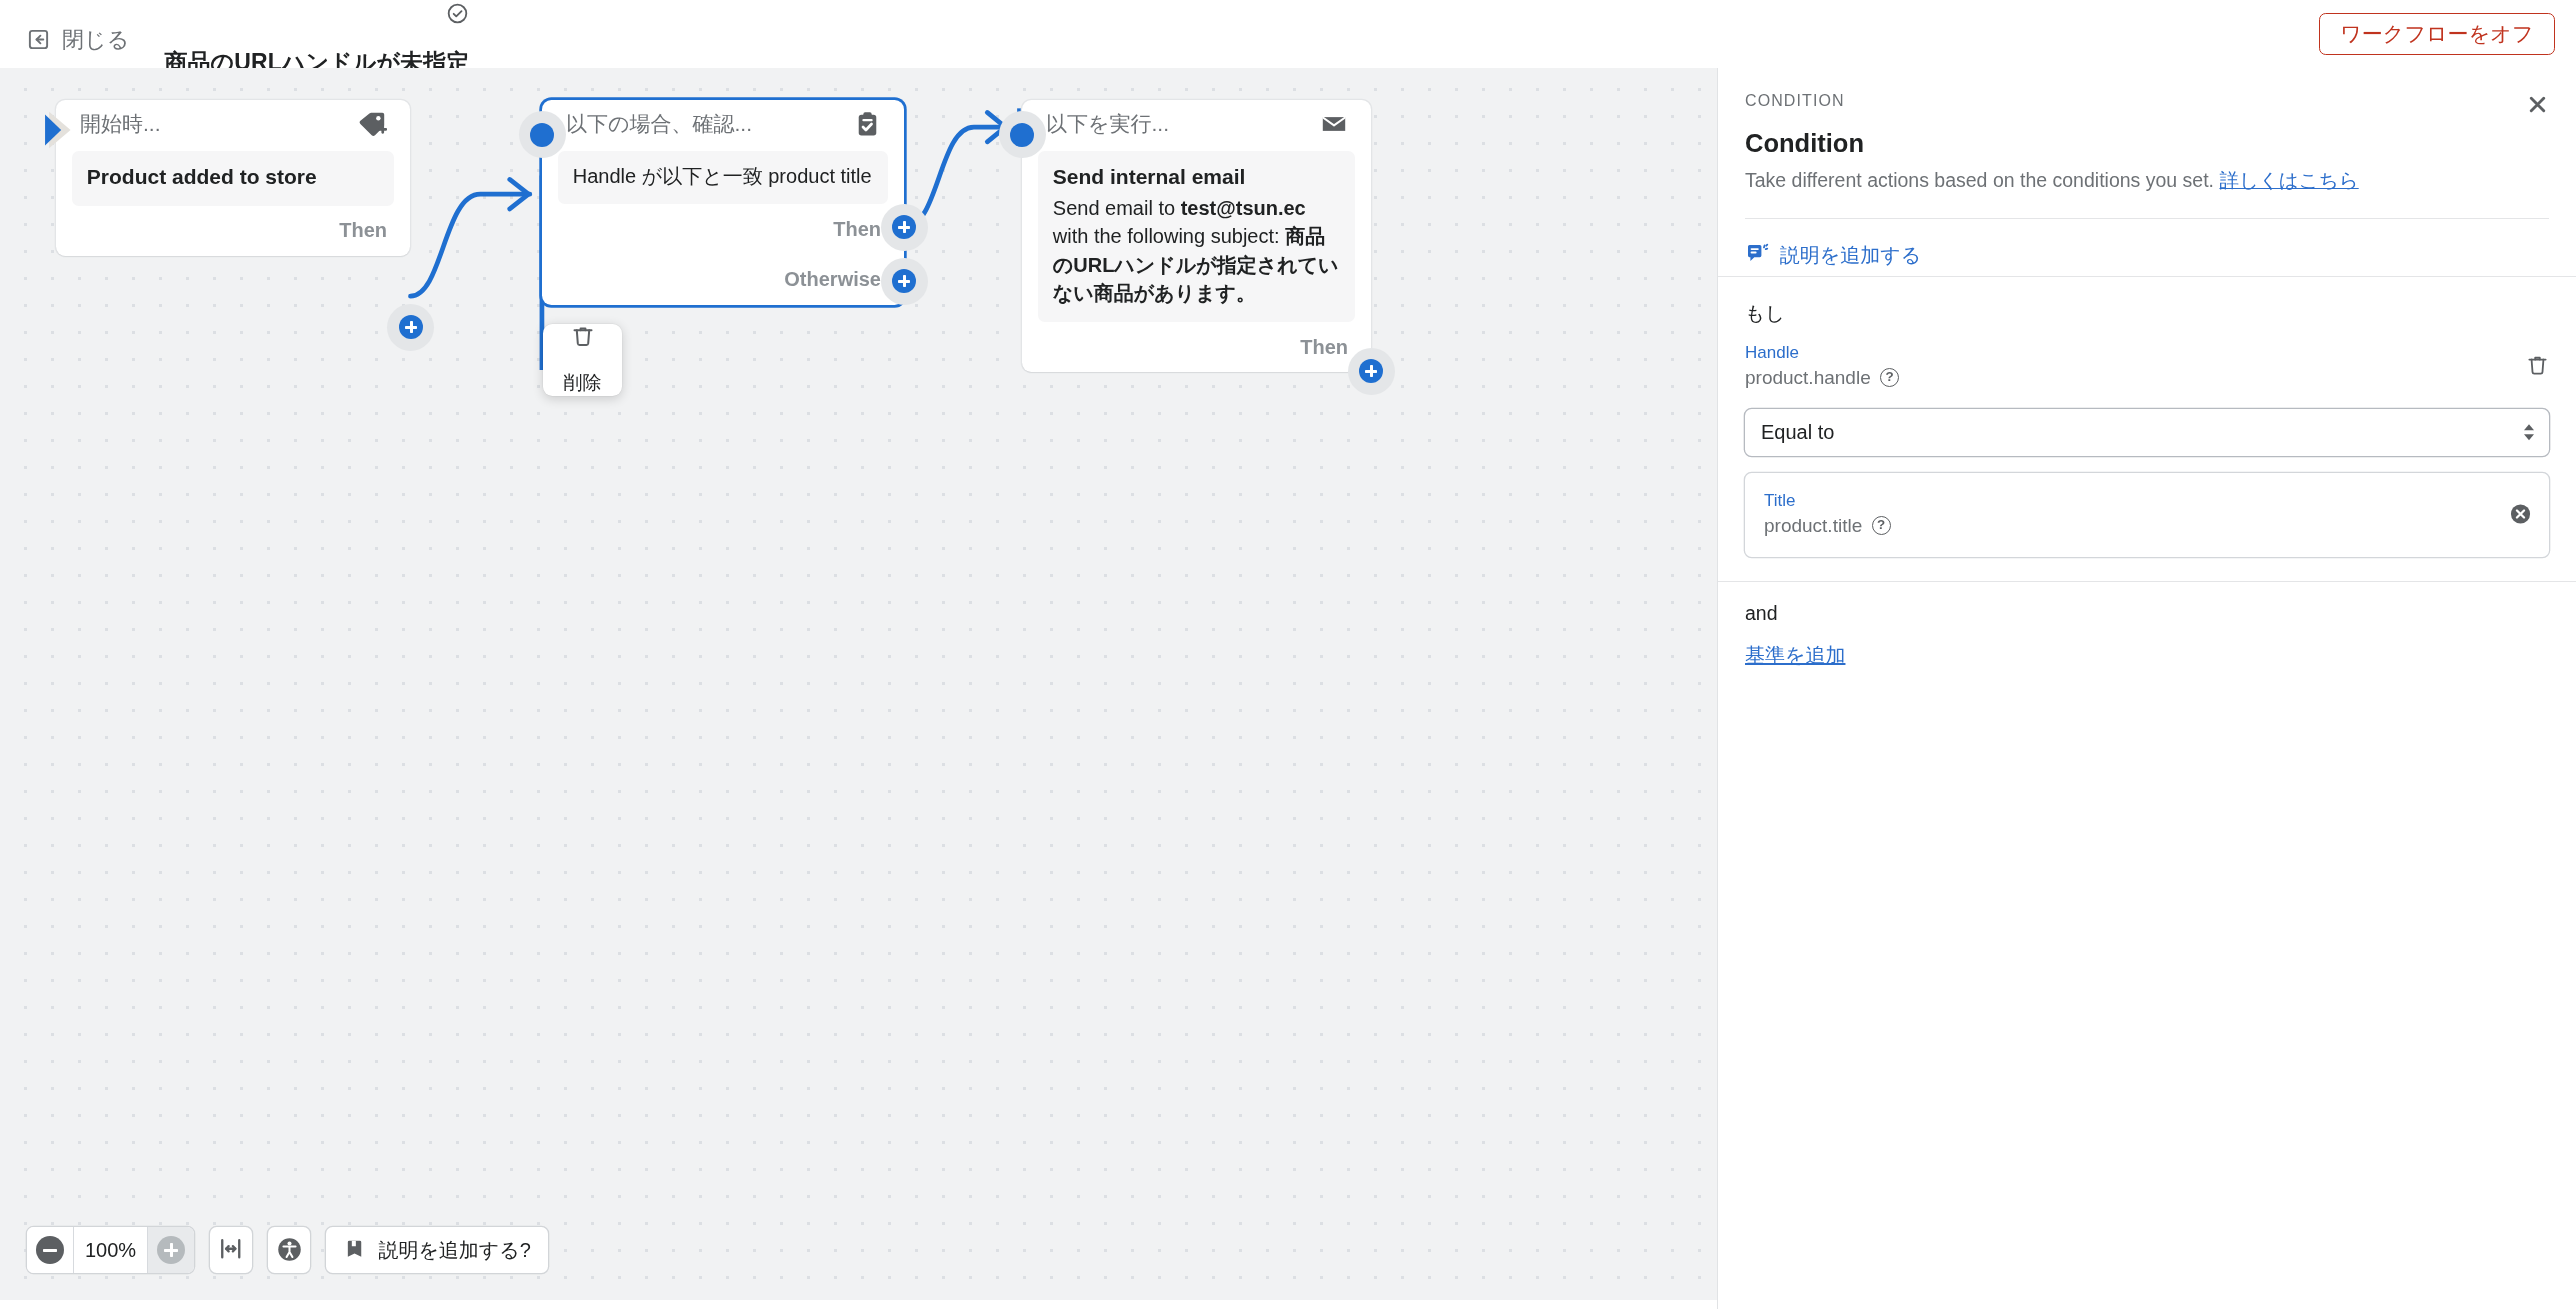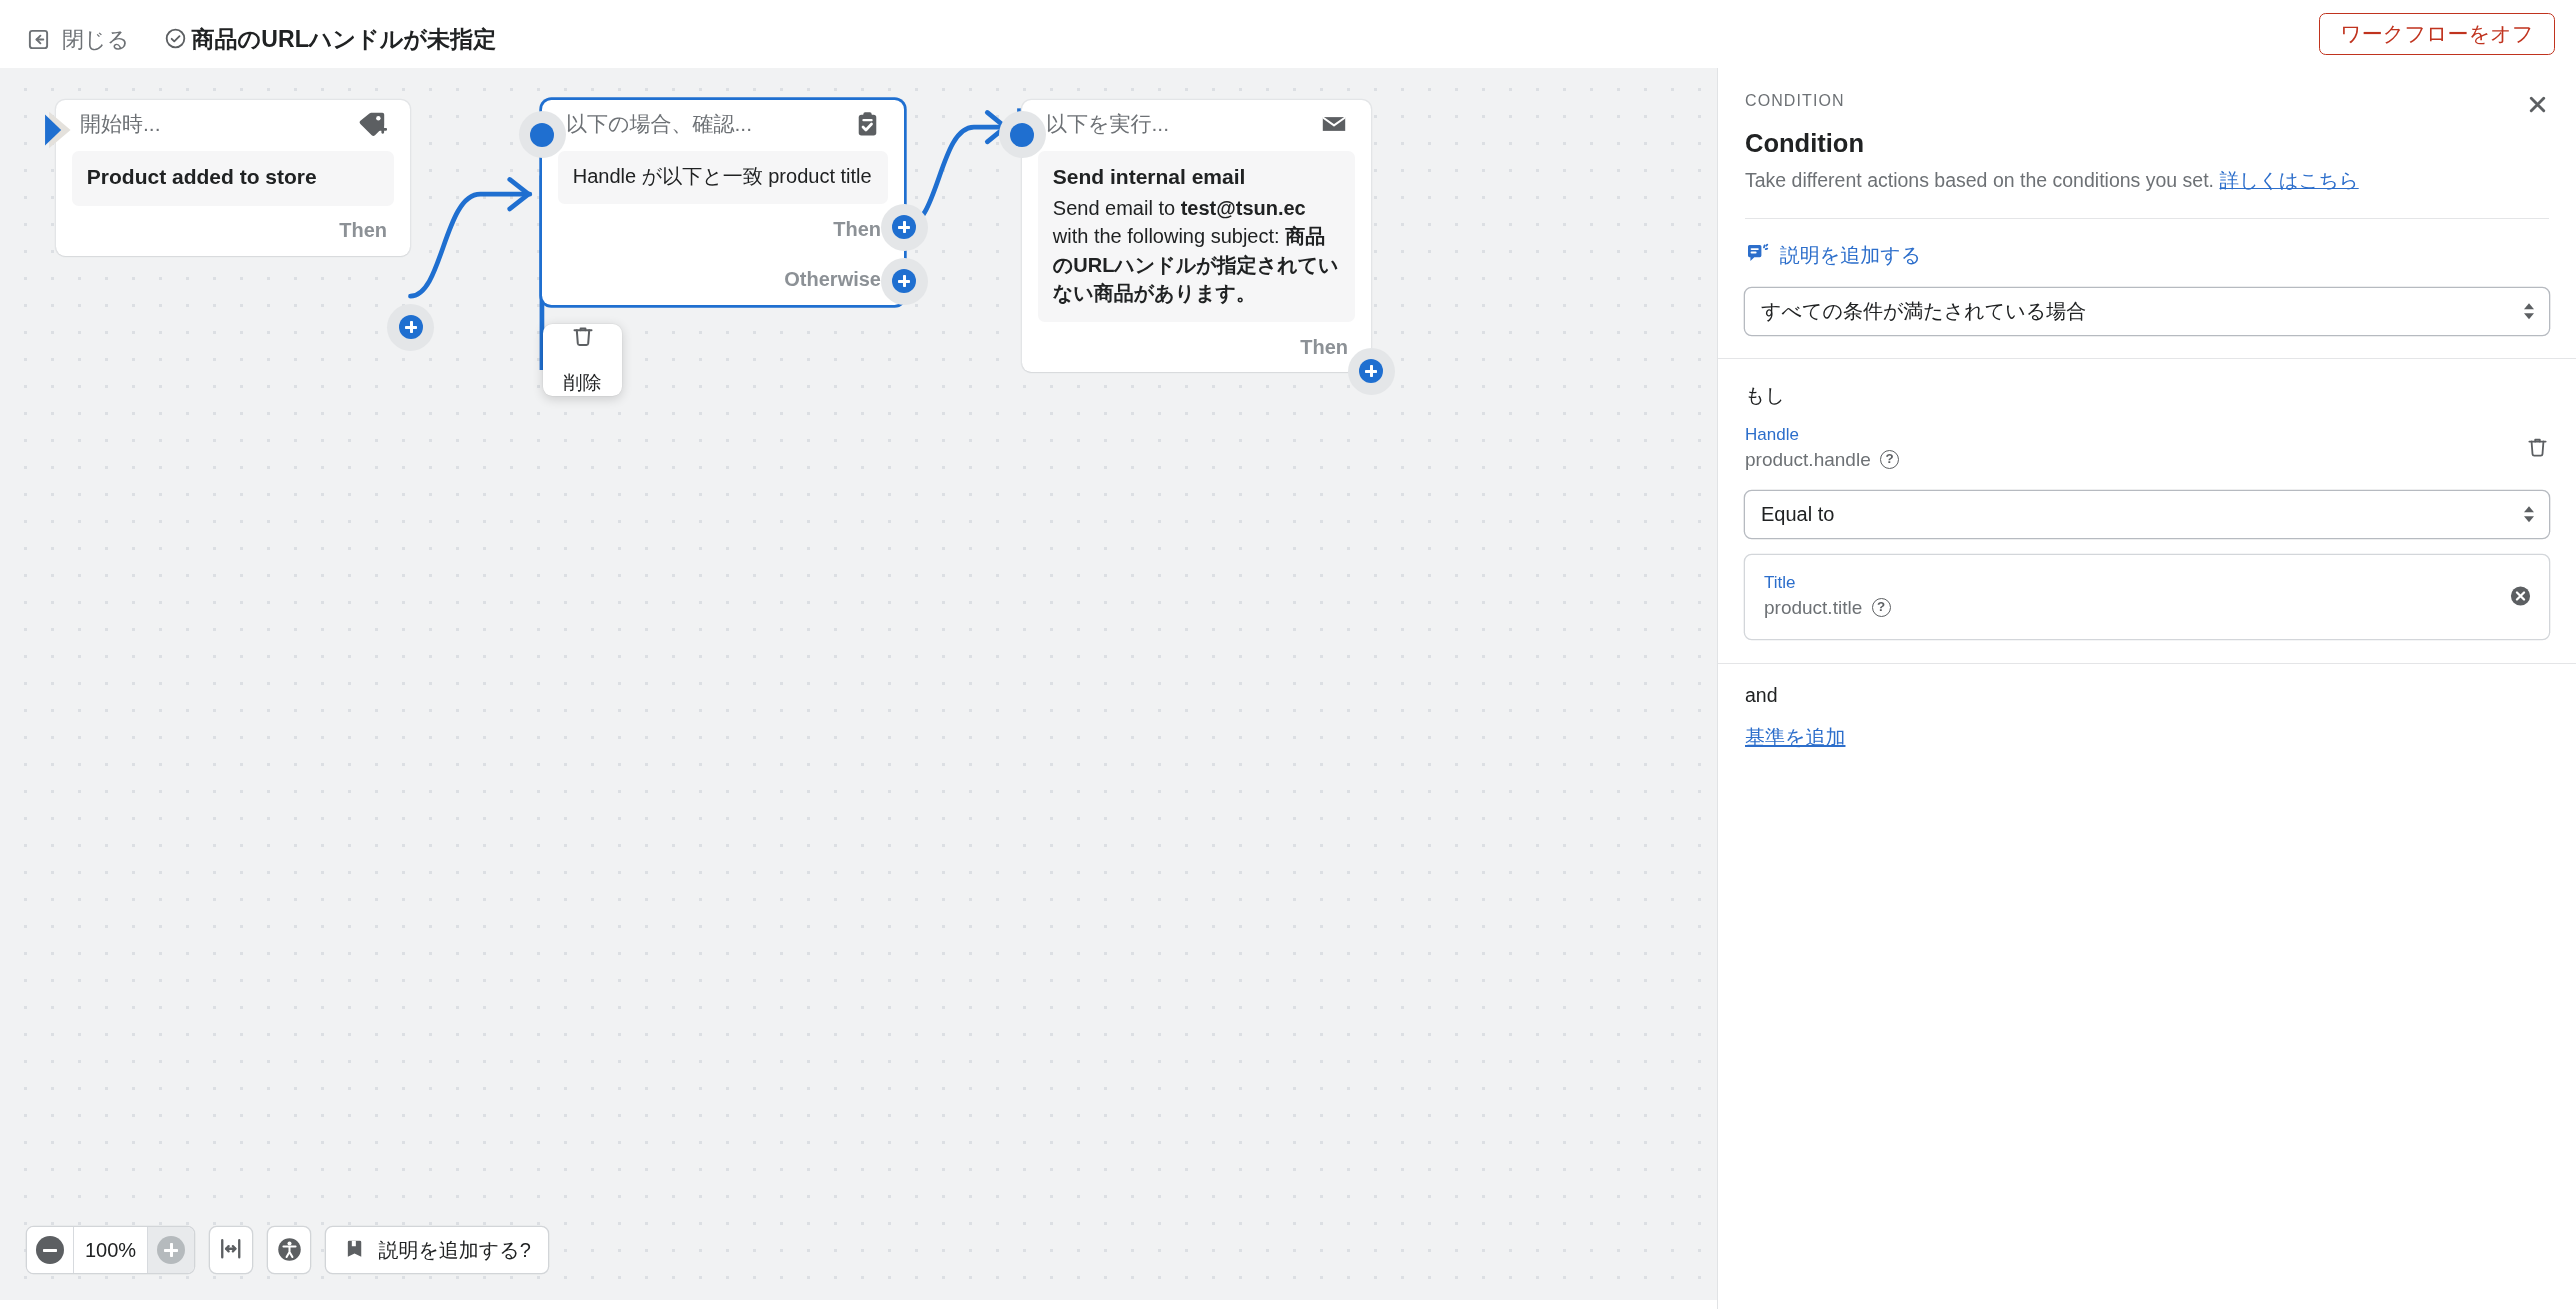--- a/index.html
+++ b/index.html
@@ -21,22 +21,23 @@
   .close-btn {
     display: flex; align-items: center; gap: 12px;
     margin-left: 21.5px; cursor: pointer;
     padding: 6.7px 5.4px; border-radius: 5.4px;
   }
   .close-btn svg { display:block; }
   .close-label {
     font-size: 22px; color: #6d7175; letter-spacing: 0.2px;
   }
   .title-wrap {
-    display: flex; align-items: center; gap: 4px;
+    display: flex; align-items: flex-end; gap: 20px;
     margin-left: 29.5px;
+    flex-direction: column;
   }
   .title-text {
     font-size: 23px; font-weight: 700; color: #202223; letter-spacing: 0.1px;
   }
   .wf-off-btn {
     position: absolute; right: 21.5px; top: 13.4px;
     height: 42px; padding: 0 20px;
     display: flex; align-items: center; justify-content: center;
     border: 1.3px solid #c0331e; border-radius: 6.7px;
     background: #ffffff; color: #c0331e;
@@ -464,29 +465,20 @@
               <rect x="18.4" y="2.4" width="1.8" height="4" rx=".9" transform="rotate(18 19.3 4.4)"></rect>
               <rect x="20.6" y="5.2" width="1.8" height="3.4" rx=".9" transform="rotate(70 21.5 6.9)"></rect>
               <rect x="20.9" y="1.6" width="1.8" height="3.2" rx=".9" transform="rotate(45 21.8 3.2)"></rect>
             </g>
         </svg>
       </span>
       <span class="lbl">説明を追加する</span>
     </div>
   </div>
 
-  <div class="panel-sec" style="padding-top:12px; padding-bottom:23px;">
-    <div class="select">
-      <span>すべての条件が満たされている場合</span>
-      <span class="caret">
-          <i class="tri-up"></i>
-          <i class="tri-dn"></i>
-        </span>
-    </div>
-  </div>
 
   <div class="divider" style="margin:0;"></div>
 
   <div class="panel-sec" style="padding-top:23px; padding-bottom:0;">
     <div class="cond-label">もし</div>
 
     <div class="token-row">
       <div>
         <div class="token-name">Handle</div>
         <div class="token-path-row">

